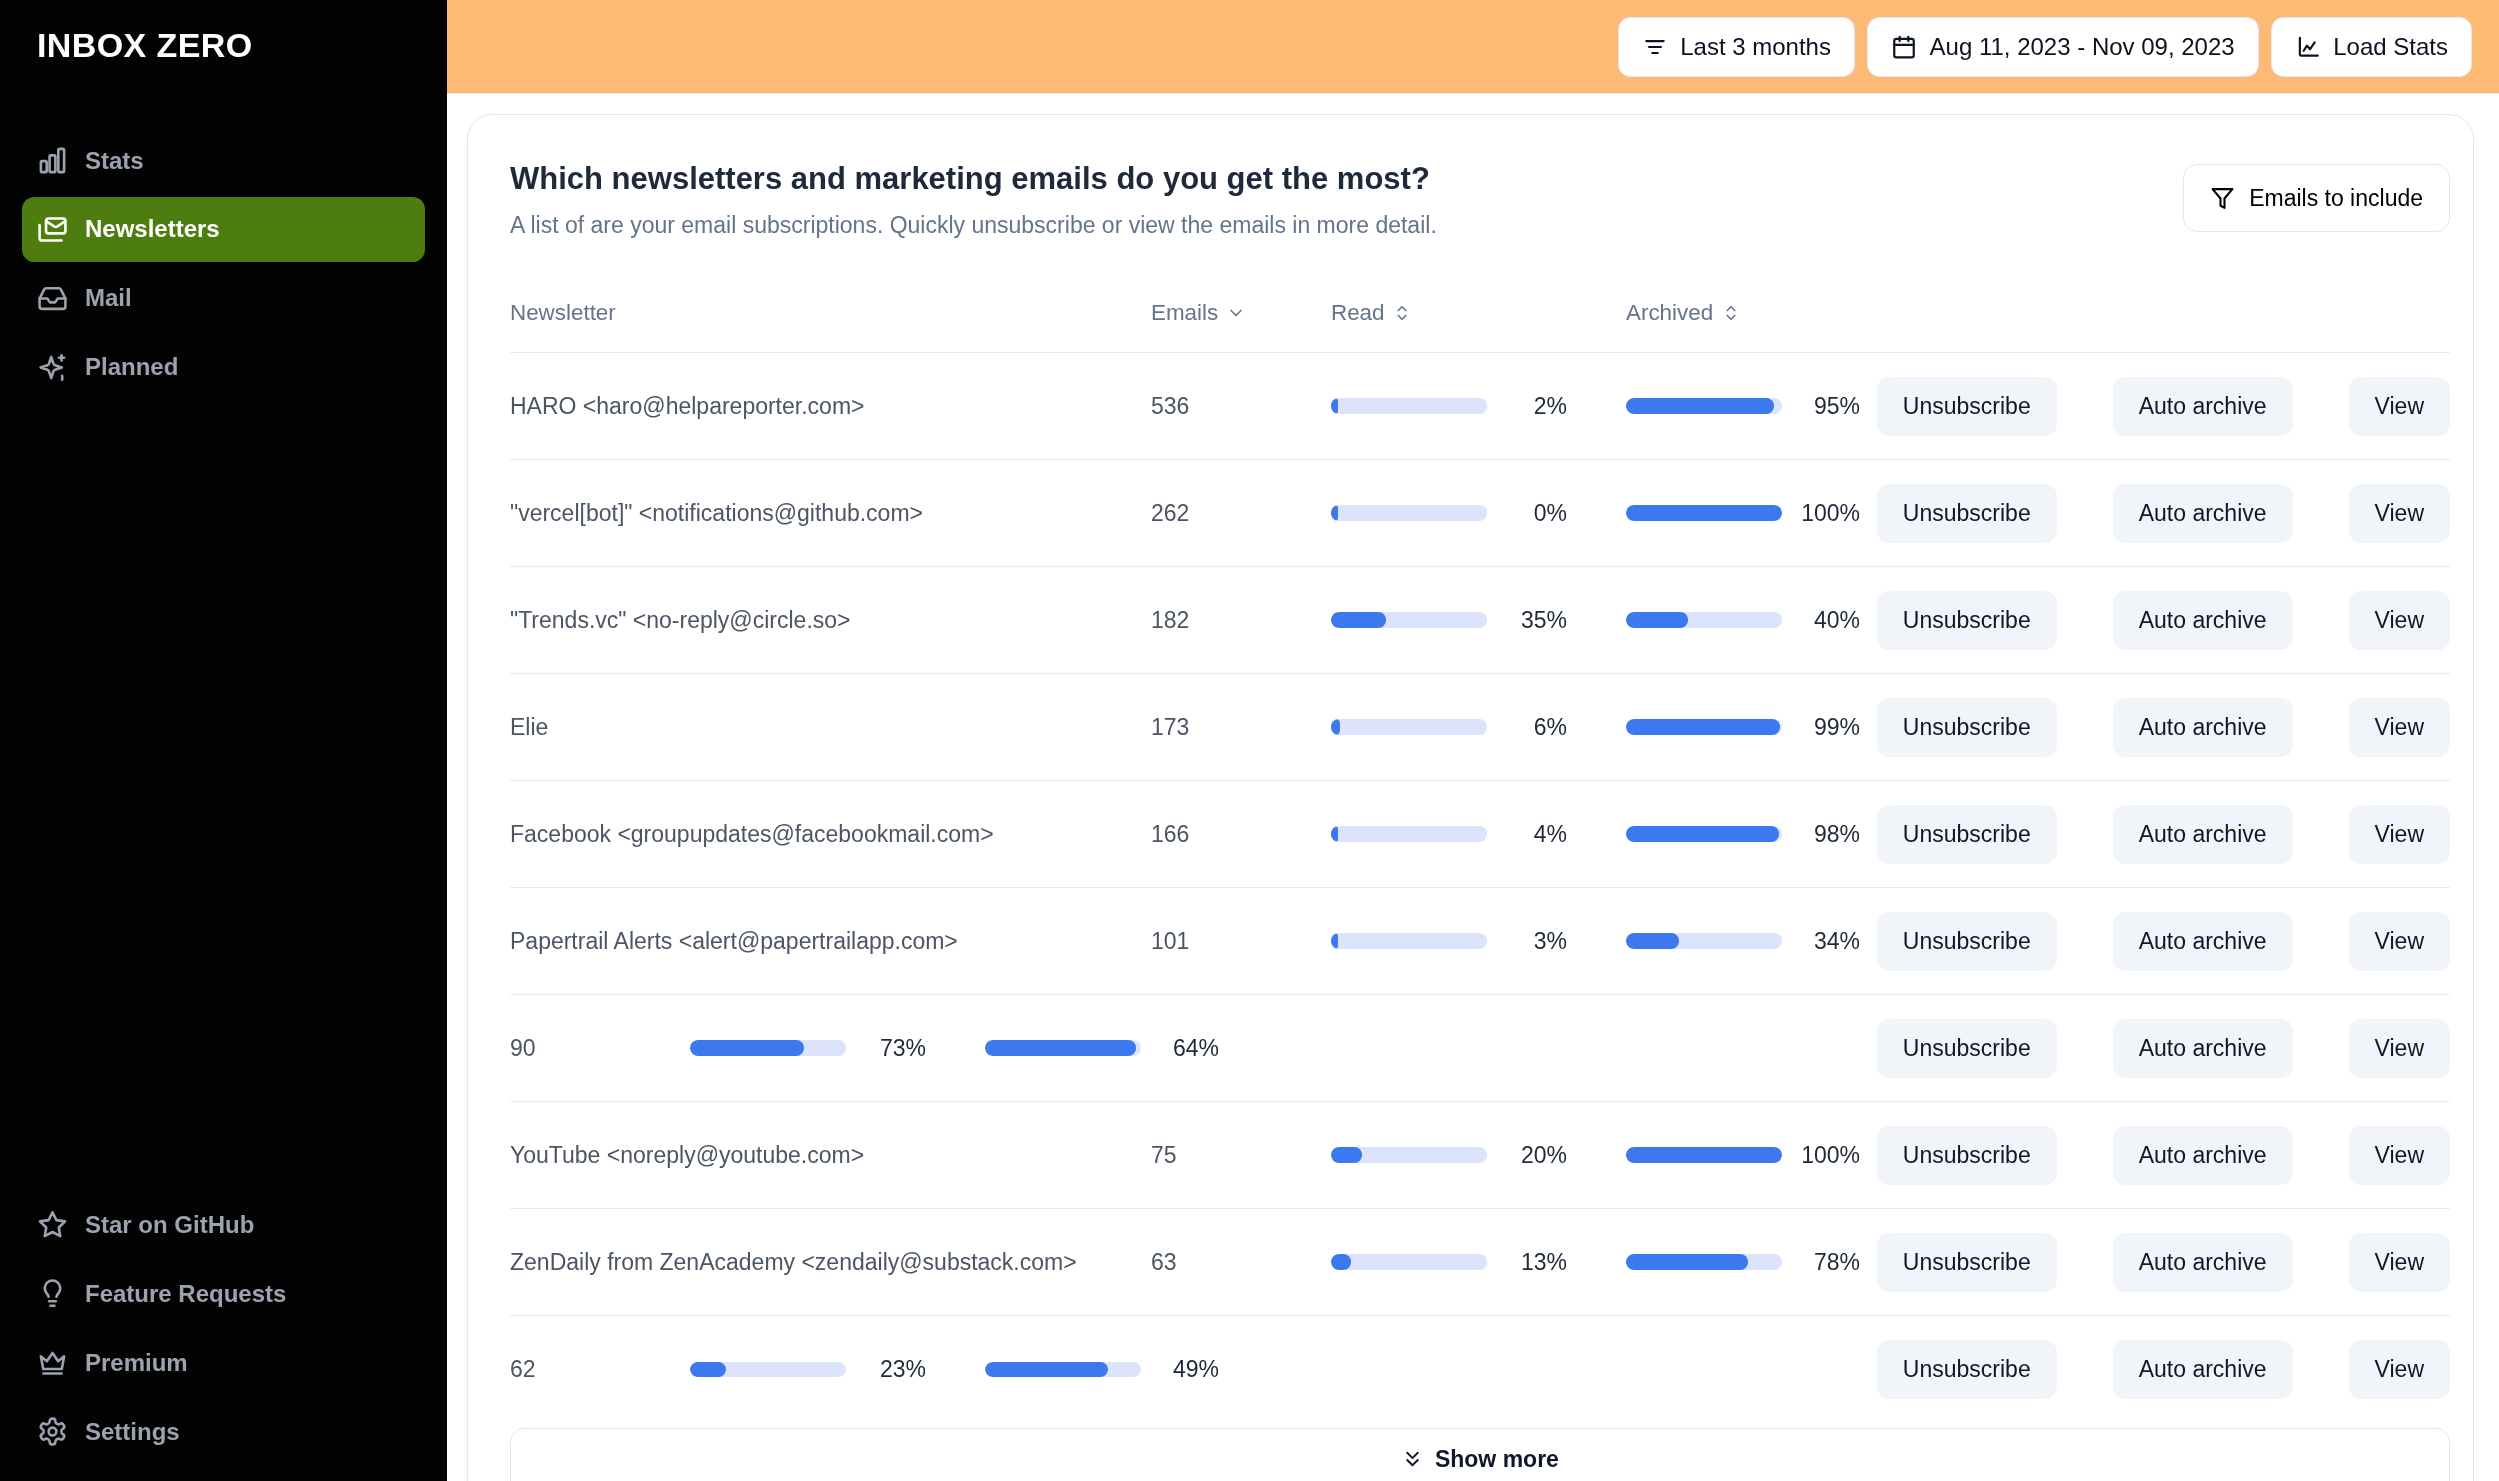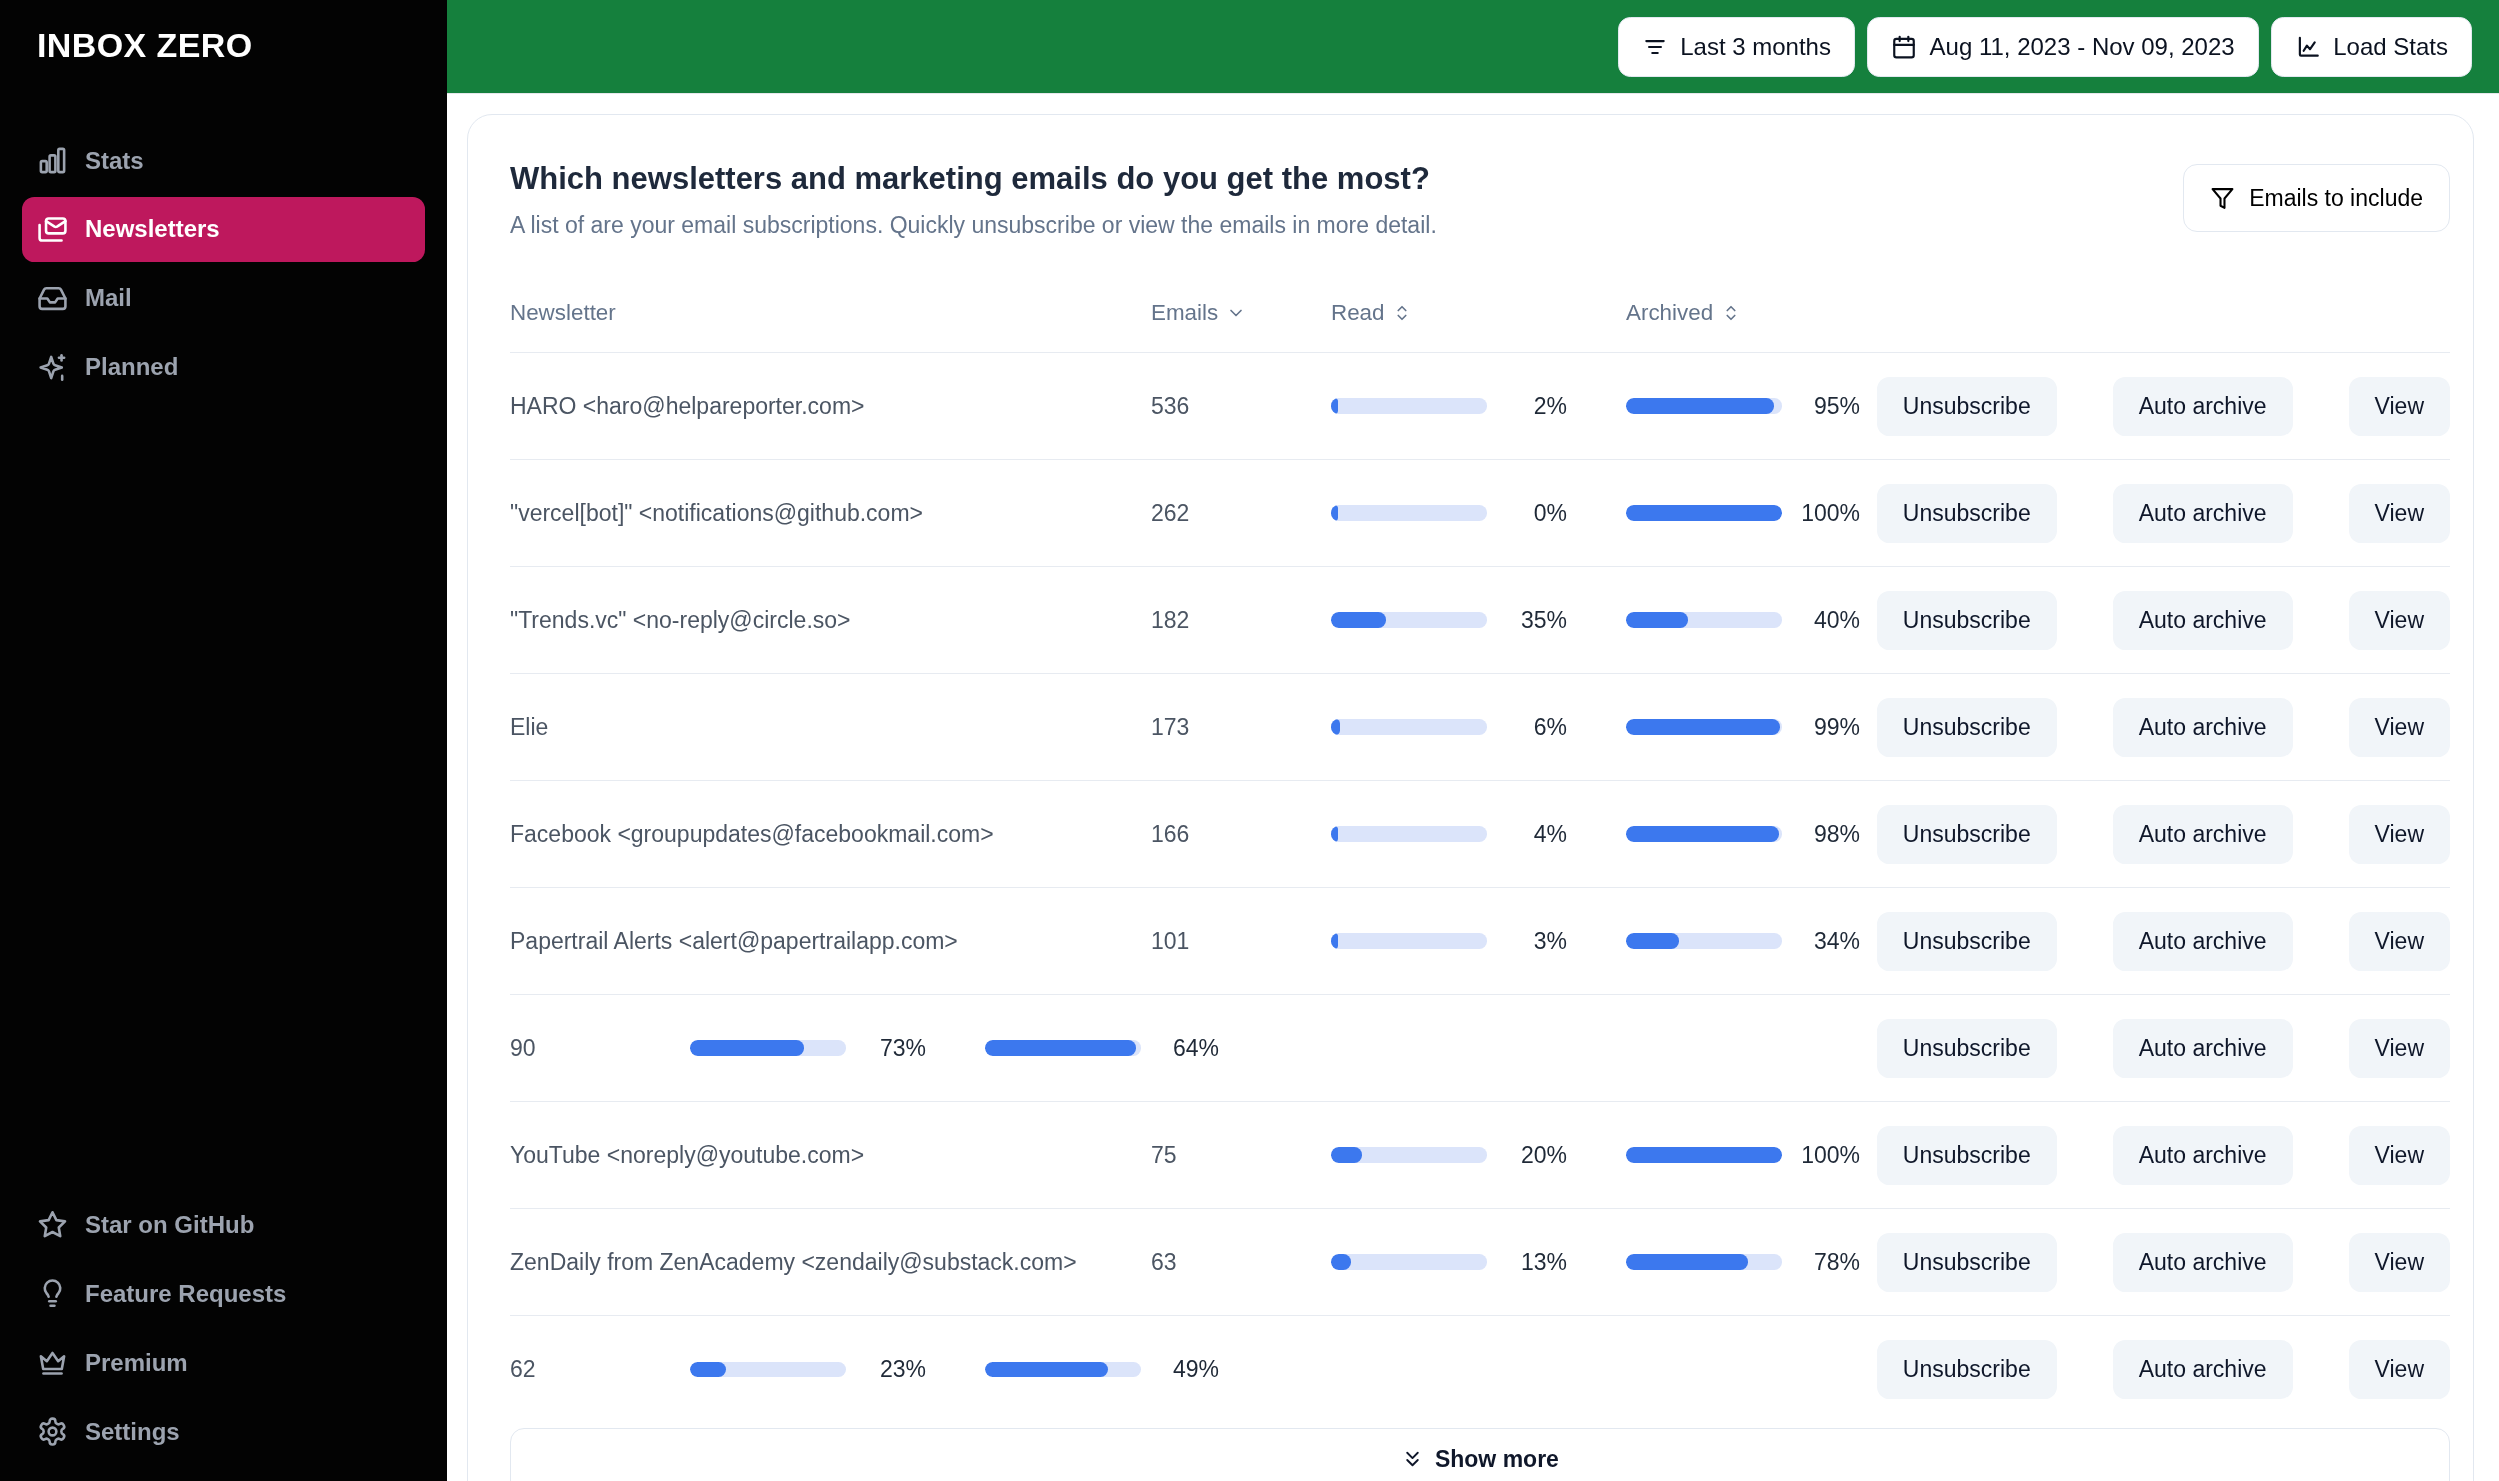--- a/index.html
+++ b/index.html
@@ -11,27 +11,27 @@
   .sidebar { width:447px; height:100%; background:#030303; display:flex;
              flex-direction:column; padding:25px 21.6px 17px 21.6px; flex-shrink:0; }
   .logo { color:#ffffff; font-size:34px; font-weight:700; letter-spacing:0.4px;
           padding-left:15.4px; line-height:40px; }
   .nav { display:flex; flex-direction:column; row-gap:3.9px; }
   .nav.top { margin-top:63px;justify-content:space-between; }
   .nav.bottom { margin-top:auto; }
   .nav-item { display:flex; align-items:center; gap:17px; height:65px;
               padding-left:15.4px; border-radius:12.3px; color:#9ca3af;
               font-size:24px; font-weight:600; cursor:pointer; }
-  .nav-item.active { background:#be185d; color:#ffffff; }
+  .nav-item.active { background:#4d7c0f; color:#ffffff; }
   .nav-item .icon { width:31px; height:31px; flex-shrink:0; display:inline-flex; }
   .icon svg { width:100%; height:100%; }
 
   
   .main { position:relative; flex:1; height:100%; background:#fff; }
-  .topbar { height:94px; background:#15803d; border-bottom:1.5px solid #e5e7eb;
+  .topbar { height:94px; background:#fdba74; border-bottom:1.5px solid #e5e7eb;
             display:flex; align-items:center; justify-content:flex-end;
             gap:12.3px; padding-right:28px; }
   .tb-btn { height:60px; background:#fff; border:1.5px solid #e2e8f0;
             border-radius:12.3px; display:inline-flex; align-items:center;
             gap:12.3px; padding:0 23px; font-size:24px; font-weight:500;
             color:#0b1220; cursor:pointer; font-family:inherit; }
   .tb-btn .icon { width:26px; height:26px; display:inline-flex; }
 
   
   .card { position:absolute; left:20px; top:114px; width:2007px; height:1443px;

